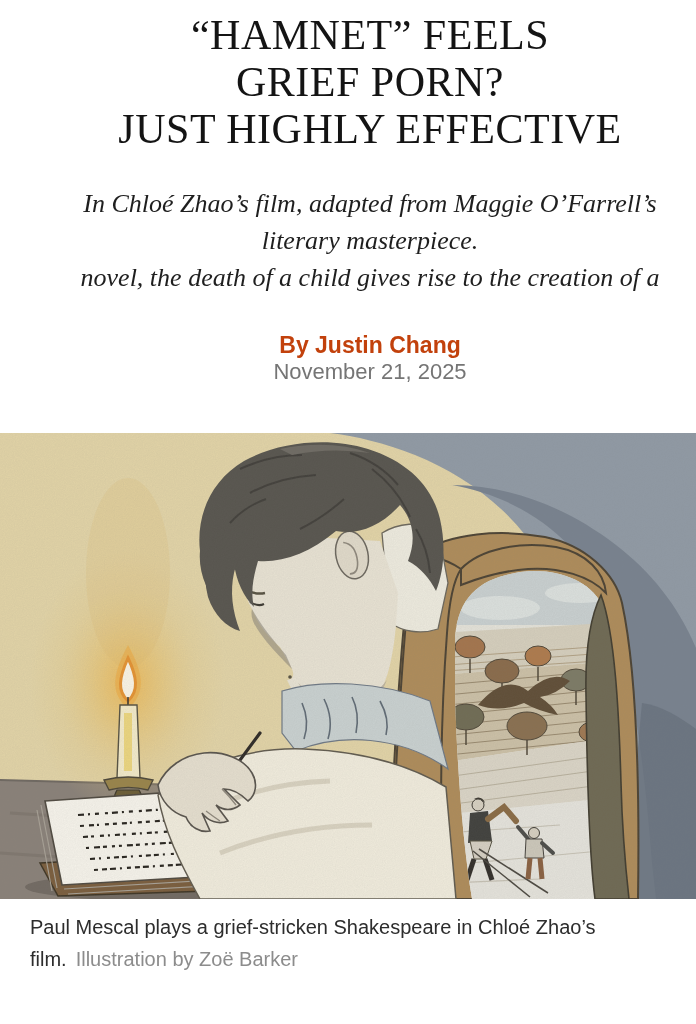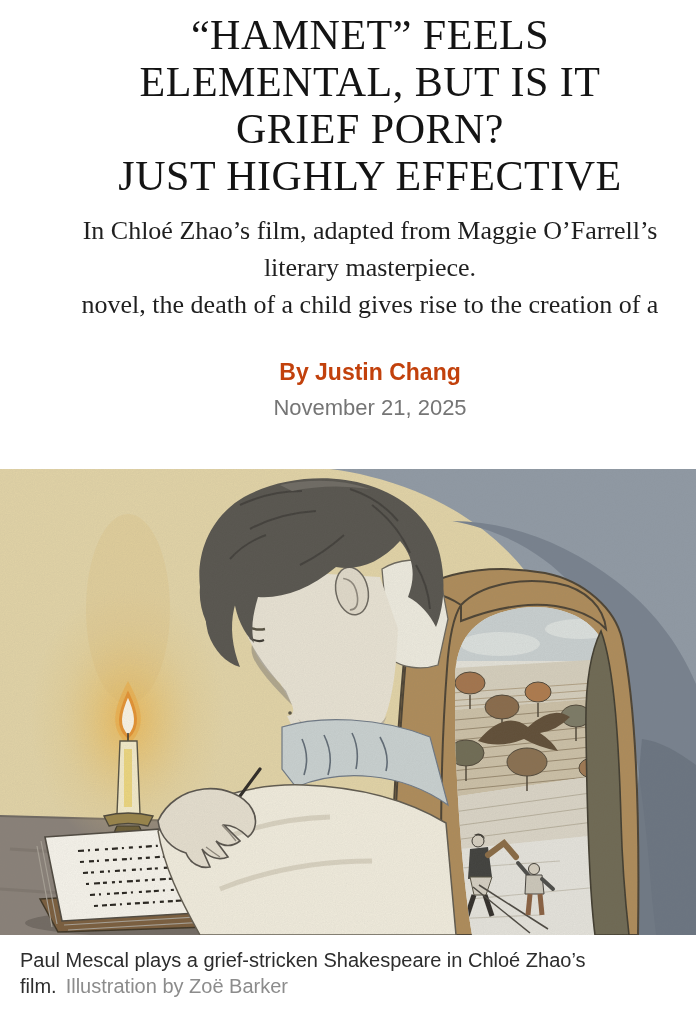--- a/index.html
+++ b/index.html
@@ -19,62 +19,61 @@
     font-family: "Liberation Serif", serif;
     font-weight: 400;
     font-size: 42px;
     line-height: 47px;
     letter-spacing: 0.5px;
     color: #141414;
   }
   .headline .hl { display: block; }
   .dek {
     font-family: "Liberation Serif", serif;
+    font-style: italic;
     font-size: 26px;
     line-height: 37px;
     color: #1f1f1f;
-    margin-top: 12px;
+    margin-top: 32px;
   }
   .dek span { display: block; }
   .byline {
     margin-top: 36px;
     font-weight: 700;
     font-size: 23px;
     color: #c2410c;
     display: inline-block;
   }
   .date {
     display: block;
-    margin-top: 9px;
     font-size: 22px;
     color: #757575;
   }
 
   
   figure { margin-top: 48px; }
   .hero-svg { display: block; width: 696px; height: 466px; }
   figcaption {
     margin-top: 12px;
-    padding: 0 34px 0 20px;
+    padding: 0 34px 0 30px;
     font-size: 20px;
-    line-height: 26px;
+    line-height: 32px;
     color: #2d2d2d;
     text-align: left;
   }
   figcaption .credit { color: #8c8c8c; margin-left: 9px; }
 </style>
 </head>
 <body>
 
 <div class="page">
 
   <header>
     <h1 class="headline">
       <span class="hl">“HAMNET” FEELS</span>
-      <span class="hl">ELEMENTAL, BUT IS IT</span>
       <span class="hl">GRIEF PORN?</span>
       <span class="hl">JUST HIGHLY EFFECTIVE</span>
     </h1>
     <p class="dek">
       <span>In Chloé Zhao’s film, adapted from Maggie O’Farrell’s</span>
       <span>literary masterpiece.</span>
       <span>novel, the death of a child gives rise to the creation of a</span>
     </p>
     <div>
       <span class="byline">By Justin Chang</span>

